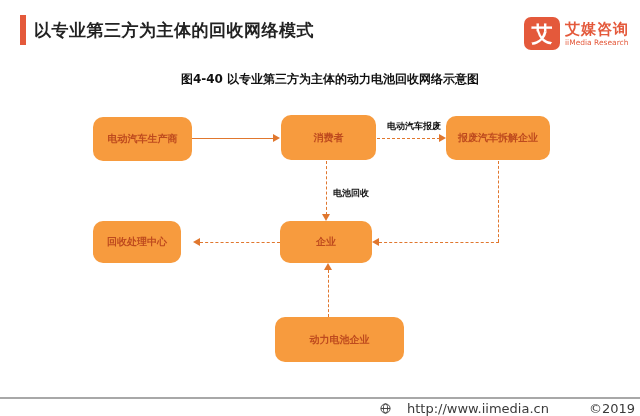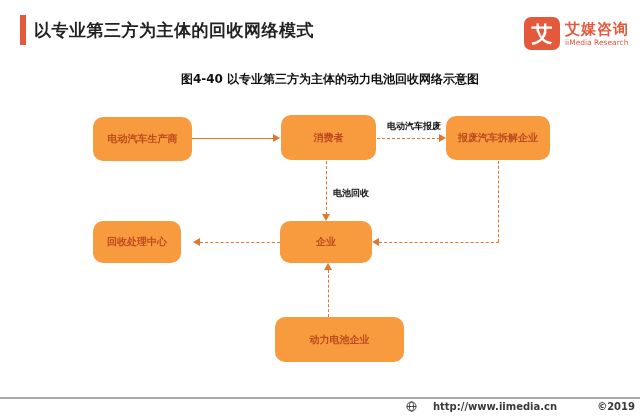--- a/index.html
+++ b/index.html
@@ -46,21 +46,21 @@
   .arr{width:0;height:0;}
   .arr-right{border-left:7px solid var(--line);border-top:4.5px solid transparent;border-bottom:4.5px solid transparent;}
   .arr-left{border-right:7px solid var(--line);border-top:4.5px solid transparent;border-bottom:4.5px solid transparent;}
   .arr-down{border-top:7px solid var(--line);border-left:4.5px solid transparent;border-right:4.5px solid transparent;}
   .arr-up{border-bottom:7px solid var(--line);border-left:4.5px solid transparent;border-right:4.5px solid transparent;}
   .edge-label{font-size:9px;font-weight:bold;color:#111;}
 
   
   .footer-divider{left:0;top:397px;width:640px;height:2px;background:var(--divider);}
   .footer{right:5px;top:401px;display:flex;align-items:center;gap:16px;
-    font-size:10px;color:var(--footer-ink);font-weight:bold;}
+    font-size:13px;color:var(--footer-ink);}
   .footer .gap{width:8px;}
   .globe{display:flex;align-items:center;}
 </style>
 </head>
 <body>
 
 <div class="abs accent-bar"></div>
 <div class="abs page-title">以专业第三方为主体的回收网络模式</div>
 <div class="abs logo-square">
   <span>艾</span>

